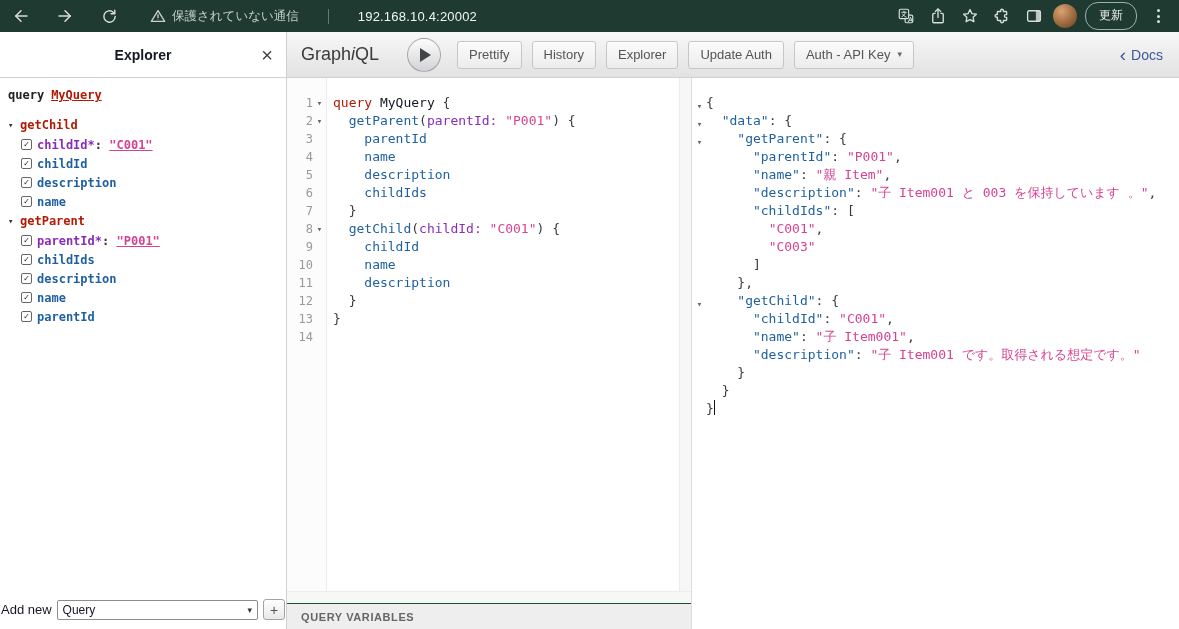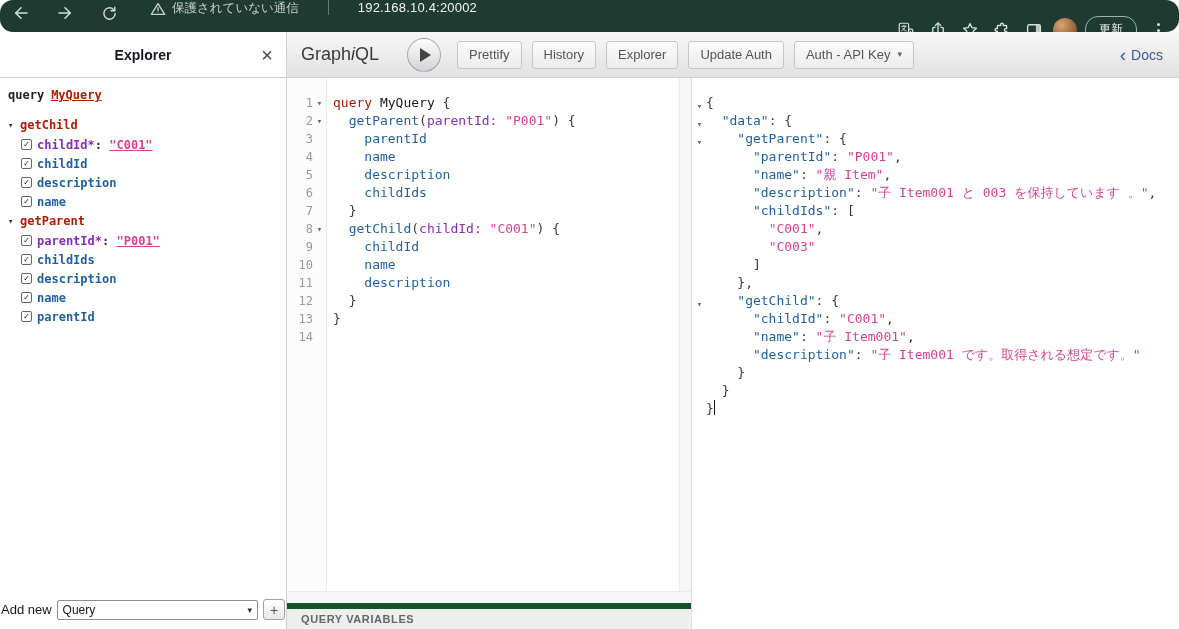--- a/index.html
+++ b/index.html
@@ -1,21 +1,21 @@
 <!DOCTYPE html>
 <html style="--chrome-bar: #1e3a31; --red: #B11A04; --blue: #1F61A0; --purple: #8B2BB9; --pink: #D64292; --punct: #393939; --docs: #3B5998;"><head>
 <meta charset="utf-8">
 <style>
   * { box-sizing: border-box; }
   html,body { margin:0; padding:0; }
   body { font-family: "Liberation Sans", sans-serif; background:#e8e8e8; }
   .screen { width:1179px; height:629px; display:flex; flex-direction:column; overflow:hidden; background:#fff; }
 
   
-  .chrome { height:32px; flex:0 0 32px; background:var(--chrome-bar,#1e3a31); display:flex; align-items:flex-start; padding:0 8px; gap:18px; color:#d7dedb;border-radius:13px; }
+  .chrome { height:32px; flex:0 0 32px; background:var(--chrome-bar,#1e3a31); display:flex; align-items:center; padding:0 8px; gap:18px; color:#d7dedb; }
   .chrome-btn { width:26px; height:26px; border-radius:50%; display:flex; align-items:center; justify-content:center; cursor:pointer; flex:0 0 auto; }
   .sec-chip { display:flex; align-items:center; gap:6px; margin-left:10px; cursor:pointer; }
   .sec-text { font-size:12.5px; color:#c9d2cd; white-space:nowrap; }
   .addr-divider { width:1px; height:15px; background:rgba(255,255,255,.32); margin:0 11px; }
   .url { font-size:13px; color:#f1f5f2; letter-spacing:.2px; flex:0 1 auto; white-space:nowrap; }
   .chrome-right { margin-left:auto; display:flex; align-items:center; gap:6px; }
   .avatar { width:24px; height:24px; border-radius:50%; background:radial-gradient(circle at 35% 30%, #dba372, #8a5a33 70%, #5f3b1e); flex:0 0 auto; cursor:pointer; }
   .update-pill { background:transparent; border:1px solid #9db1a8; color:#eef3f0; font-size:12px; border-radius:13px; padding:4px 13px 5px; font-family:inherit; cursor:pointer; margin:16px 2px; white-space:nowrap; }
   .kebab { flex-direction:column; gap:2.5px; }
   .kebab i { width:3px; height:3px; border-radius:50%; background:#d7dedb; display:block; }
@@ -63,21 +63,21 @@
   .editor-col { width:404px; flex:0 0 404px; display:flex; flex-direction:column; background:#fff; }
   .editor-scroll { flex:1; display:flex; min-height:0; overflow:hidden; }
   .gutter { width:40px; flex:0 0 40px; background:#fcfcfc; border-right:1px solid #ececec; padding-top:16px; }
   .gut-row { height:18px; display:flex; align-items:center; justify-content:flex-end; font-family:"DejaVu Sans Mono","Liberation Mono",monospace; }
   .num { color:#999; font-size:12px; }
   .fold { width:13px; flex:0 0 13px; font-size:9px; color:#666; text-align:center; }
   .code { flex:1; padding:16px 0 0 6px; font-family:"DejaVu Sans Mono","Liberation Mono",monospace; font-size:13px; line-height:18px; overflow:hidden; cursor:text; }
   .code-line { height:18px; white-space:pre; }
   .vscroll { width:12px; flex:0 0 12px; background:#f7f7f7; border-left:1px solid #ececec; }
   .hscroll { height:12px; flex:0 0 12px; background:#f7f7f7; border-top:1px solid #ececec; }
-  .variables-bar { flex:0 0 26px; background:#eeeeee; border-top:6px solid #14532d; display:flex; align-items:center; padding-left:14px; font-size:11px; font-weight:bold; letter-spacing:.6px; color:#666; cursor:pointer; }
+  .variables-bar { flex:0 0 26px; background:#eeeeee; border-top:1px solid #14532d; display:flex; align-items:center; padding-left:14px; font-size:11px; font-weight:bold; letter-spacing:.6px; color:#666; cursor:pointer; }
   .result-col { flex:1; min-width:0; background:#fff; border-left:1px solid #ddd; padding:16px 0 0 1px; font-family:"DejaVu Sans Mono","Liberation Mono",monospace; font-size:13px; line-height:18px; overflow:hidden; }
   .rline { height:18px; display:flex; }
   .rfold { width:13px; flex:0 0 13px; font-size:9px; color:#666; text-align:center; padding-top:3px; }
   .rtext { white-space:pre; }
   .cursor { display:inline-block; width:1px; height:15px; background:#111; vertical-align:-2px; }
 
   
   .tk-k { color:var(--red,#B11A04); }
   .tk-p { color:var(--blue,#1F61A0); }
   .tk-a { color:var(--purple,#8B2BB9); }

